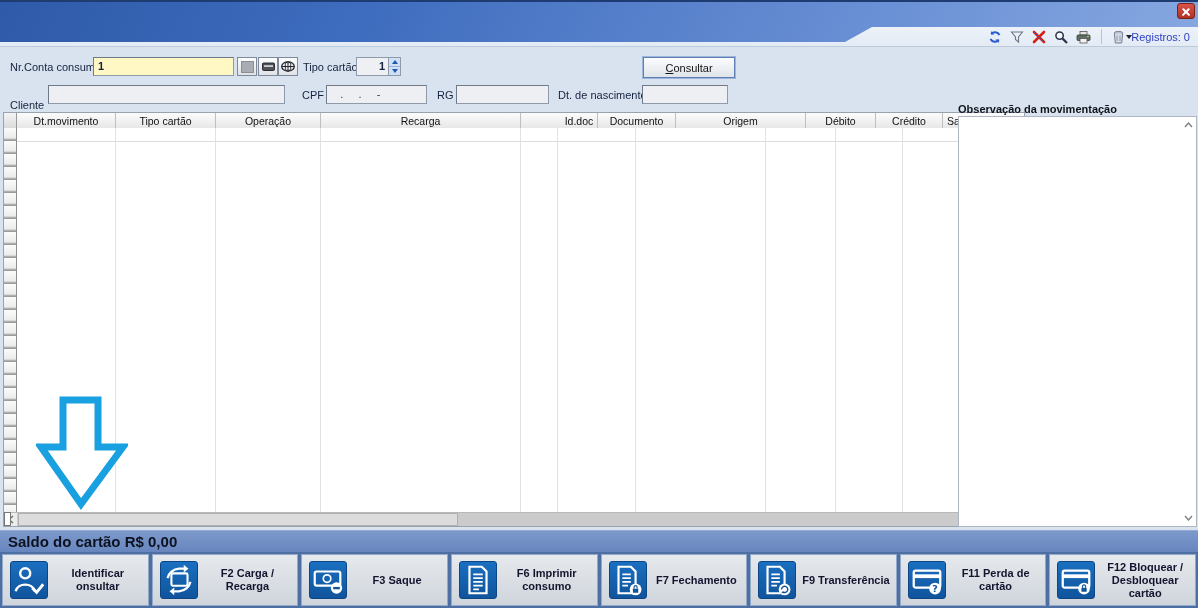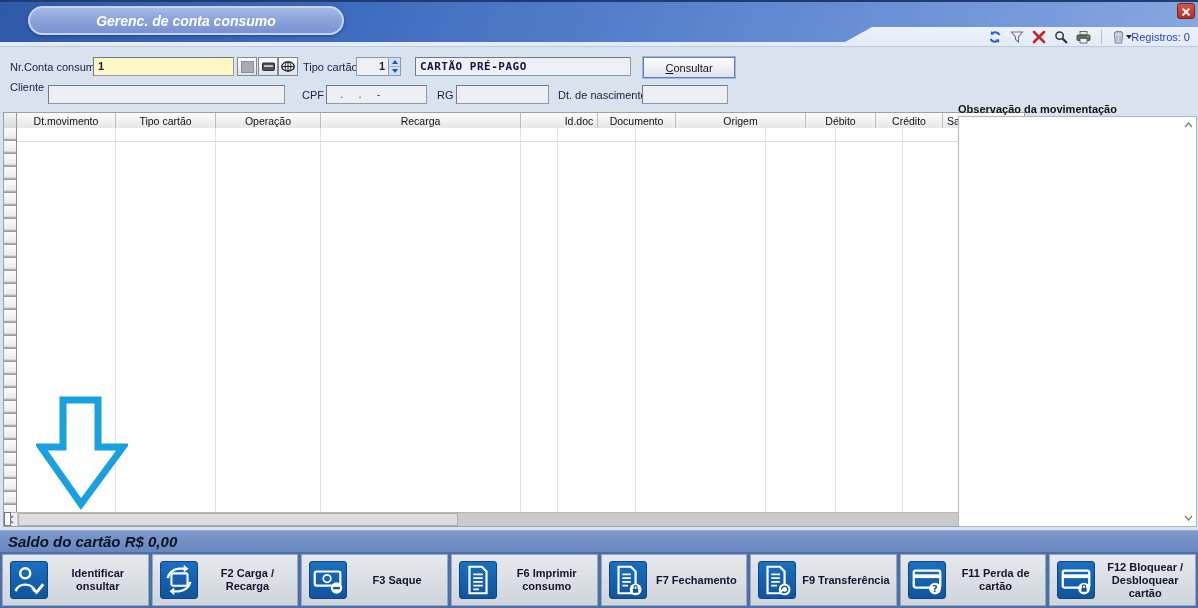--- a/index.html
+++ b/index.html
@@ -82,42 +82,39 @@
   .edge-cell{position:absolute;left:0;bottom:0;width:7px;height:14px;background:#FFF;border:1px solid #777;box-sizing:border-box;}
   
   .obs-label{position:absolute;left:958px;top:103px;font-size:11px;font-weight:bold;color:#101418;}
   .obs-panel{position:absolute;left:958px;top:116px;width:239px;height:411px;background:#FFFFFF;
              border:1px solid #AEB6C2;box-sizing:border-box;}
   .obs-panel svg{position:absolute;right:3px;}
   
   .saldo-bar{position:absolute;left:0;top:530px;width:1198px;height:22px;
              background:linear-gradient(180deg,#7C99CC,#6886BE);border-top:1px solid #93ABD6;box-sizing:border-box;
              display:flex;align-items:center;}
-  .saldo-text{font-size:15px;font-weight:bold;font-style:italic;color:#0C1220;padding-left:8px;}
+  .saldo-text{font-size:15px;font-weight:bold;color:#0C1220;padding-left:8px;}
   .actions{position:absolute;left:0;top:552px;width:1198px;height:56px;background:#4E6FA4;
            display:flex;gap:3px;padding:2px;box-sizing:border-box;}
   .act-btn{flex:1;background:linear-gradient(180deg,#E6E9ED,#CFD5DC);
            border:1px solid #93A9C8;box-sizing:border-box;display:flex;align-items:center;cursor:default;}
   .act-icon{width:38px;height:38px;min-width:38px;margin-left:7px;border-radius:3px;
             background:linear-gradient(180deg,#1A6FC0,#10549C);border:1px solid #0C4684;box-sizing:border-box;}
   .act-icon svg{display:block;width:100%;height:100%;}
   .act-label{flex:1;text-align:center;font-size:11px;font-weight:bold;color:#14142E;line-height:13px;padding:0 4px;}
   
   .annot{position:absolute;left:36px;top:395px;width:92px;height:115px;z-index:50;pointer-events:none;}
 </style>
 </head>
 <body>
 
 <div id="app">
 
   <div class="top-strip"></div>
   <div class="blue-band"></div>
-  <div class="title-pill">
-    <span>Gerenc. de conta consumo</span>
-  </div>
   <div class="close-btn">
     <div class="xbar"></div>
       <div class="xbar"></div>
   </div>
 
   <div class="tb-icons">
     <svg width="14" height="14" viewBox="0 0 14 14">
       <path d="M11.5 5 A5 5 0 0 0 3.2 4" stroke="#2B5BD0" stroke-width="2" fill="none"></path>
       <path d="M3 1 v3.4 h3.4" fill="#2B5BD0" stroke="none"></path>
       <path d="M2.5 9 A5 5 0 0 0 10.8 10" stroke="#2B5BD0" stroke-width="2" fill="none"></path>
@@ -173,27 +170,26 @@
     <div class="spin-val">1</div>
     <div class="spin-btns">
       <span>
           <i class="tri-up"></i>
         </span>
       <span>
           <i class="tri-dn"></i>
         </span>
     </div>
   </div>
-  <div class="field mono" style="left:415px;top:57px;width:216px;">CARTÃO PRÉ-PAGO</div>
   <div class="consultar">
     <span class="ac">C</span>
       <span>onsultar</span>
   </div>
 
-  <div class="lbl" style="left:10px;top:81px;">Cliente</div>
+  <div class="lbl" style="left:10px;top:99px;">Cliente</div>
   <div class="field" style="left:48px;top:85px;width:237px;"></div>
   <div class="lbl" style="left:302px;top:89px;">CPF</div>
   <div class="field" style="left:326px;top:85px;width:101px;color:#3A4250;">   .     .     -</div>
   <div class="lbl" style="left:437px;top:89px;">RG</div>
   <div class="field" style="left:456px;top:85px;width:93px;"></div>
   <div class="lbl" style="left:558px;top:89px;">Dt. de nascimento</div>
   <div class="field" style="left:642px;top:85px;width:86px;"></div>
 
   <div class="tbl">
     <div class="tbl-header">

